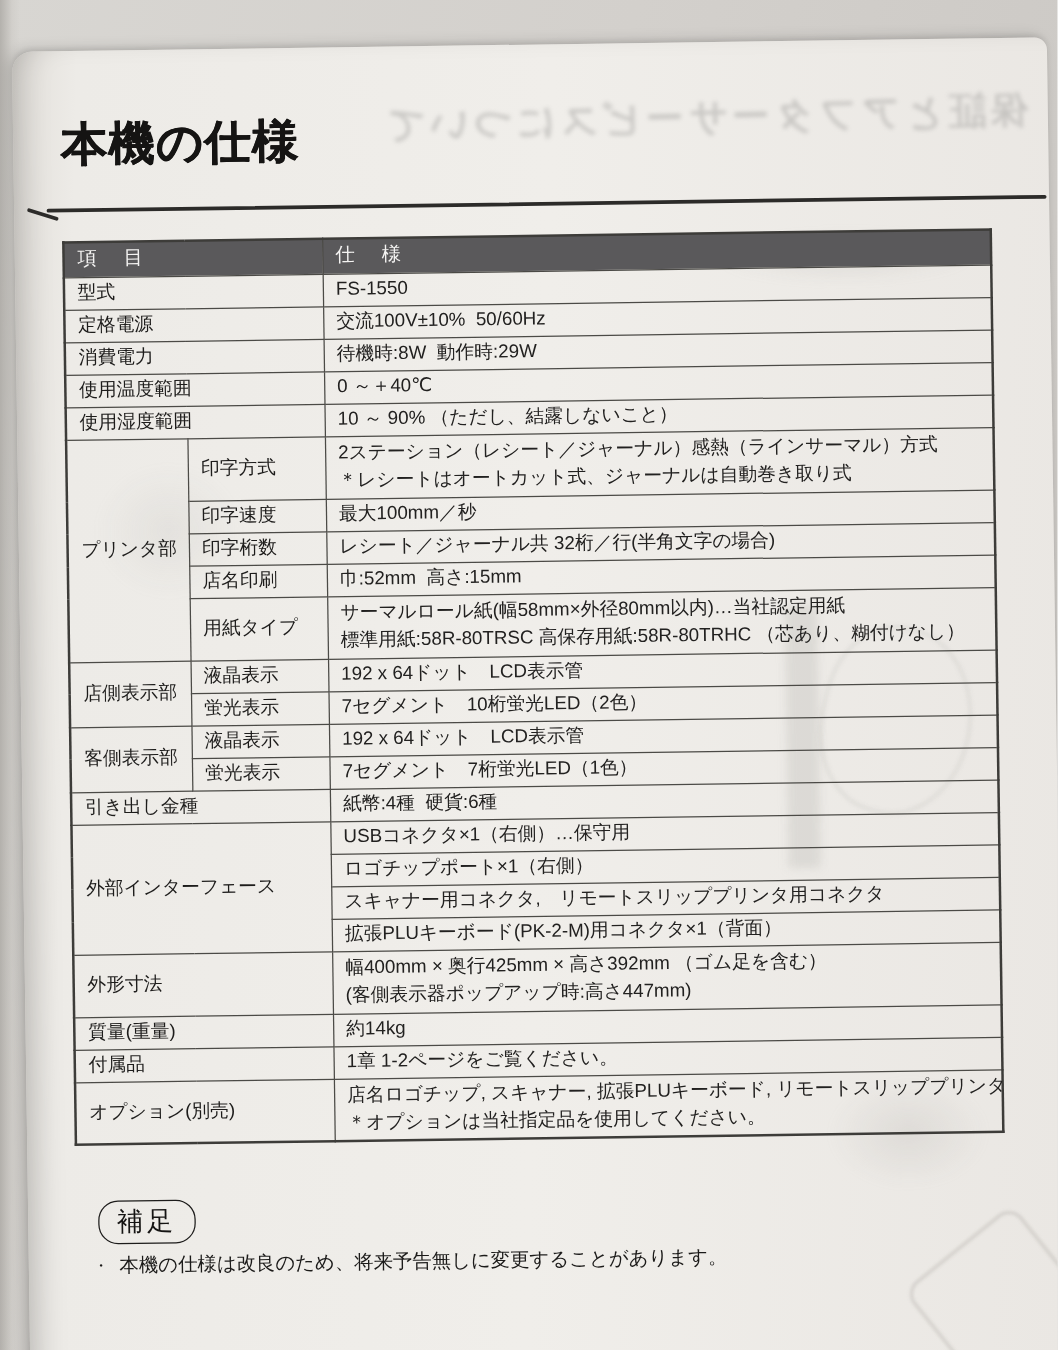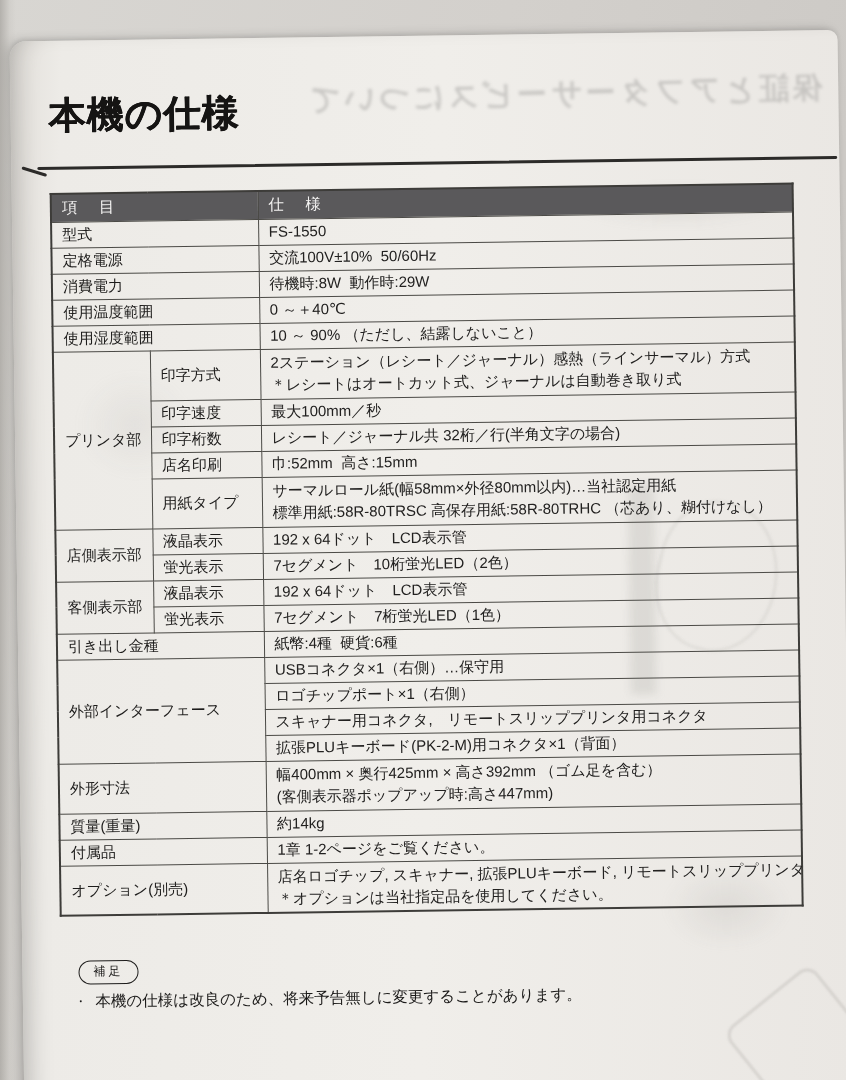--- a/index.html
+++ b/index.html
@@ -66,21 +66,21 @@
   }
   td.lbl{ padding-left:9px; color:#1d1c1b; }
   td.grp{ padding-left:9px; color:#1d1c1b; }
   .v{ white-space:pre; }
   .v2{ white-space:pre; line-height:22px; }
 
   
   .note{ position:absolute; left:56px; top:920px; width:700px; }
   .note-badge{
     display:inline-block; border:1.7px solid #1d1c1b; border-radius:16px;
-    padding:2px 14px 3px; font-size:12px; letter-spacing:3px; color:#151413;
+    padding:2px 14px 3px; font-size:21px; letter-spacing:3px; color:#151413;
   }
   .note-line{ margin:7px 0 0 -6px; font-size:15.5px; color:#1b1a19; display:flex; gap:7px; }
   .note-bullet{ transform:scale(.8); }
 
   
   .smudge{ position:absolute; pointer-events:none; }
   .sm-bar{ left:612px; top:452px; width:26px; height:210px;
     background:rgba(150,148,144,.20); filter:blur(4px); }
   .sm-ring{ left:640px; top:470px; width:120px; height:150px;
     border:2px solid rgba(140,138,134,.20); border-radius:45% 55% 50% 50%;

